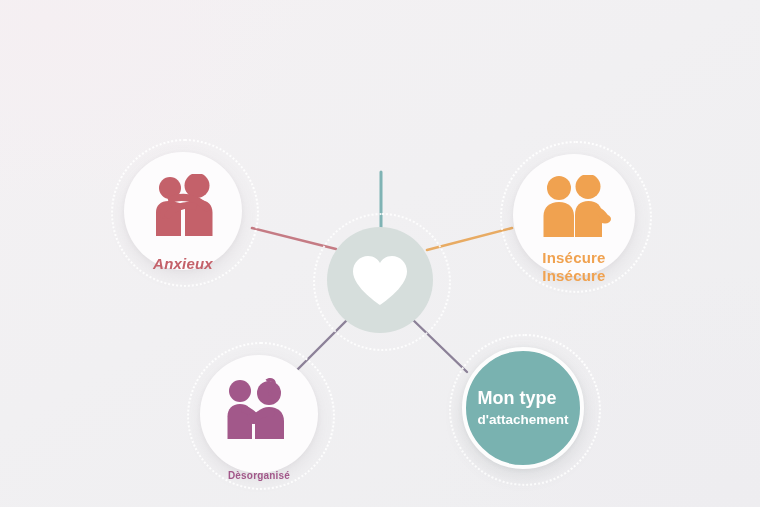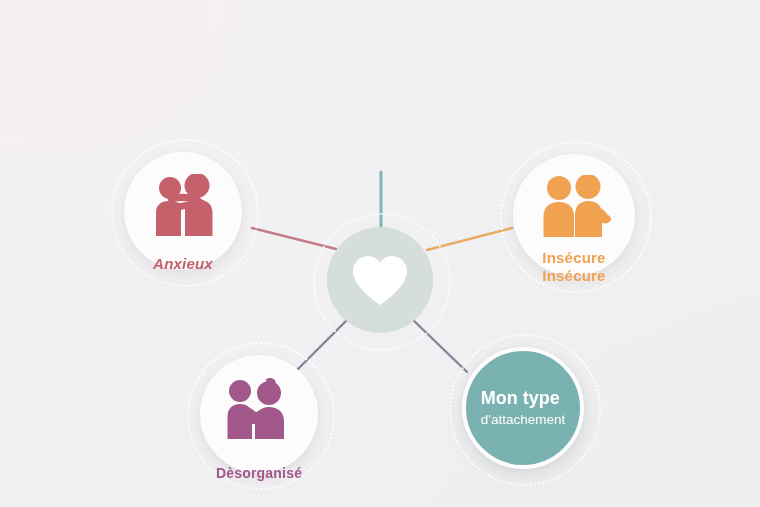--- a/index.html
+++ b/index.html
@@ -126,21 +126,21 @@
     line-height: 1.15;
   }
   #answer-line1 {
     display: block;
     font-size: 18px;
     font-weight: 700;
   }
   #answer-line2 {
     display: block;
     font-size: 13.5px;
-    font-weight: 400;
+    font-weight: 700;
     margin-top: 3px;
   }
 </style>
 </head>
 <body>
 
 <div id="stage">
 
   <svg id="wires" viewBox="0 0 760 507" width="760" height="507" aria-hidden="true">
     <line x1="381" y1="230" x2="381" y2="172" stroke="#7fb3b4" stroke-width="3" stroke-linecap="round"></line>
@@ -219,21 +219,21 @@
             <path d="M18 28 C10 28 5.5 33 5.5 40.5 L5.5 63 L30 63 L30 40 C30 32.5 25.5 28 18 28 Z"></path>
             <path d="M47 31 C38.5 31 33 36.5 33 45 L33 63 L62 63 L62 45 C62 36.5 56 31 47 31 Z"></path>
             <path d="M21 29 C27 30.5 32 33.8 35.5 38 C36.8 39.6 36.6 41.9 35 43.2 C33.4 44.4 31.1 44.2 29.9 42.6 C27.2 39.4 23.5 37 19 35.9 Z"></path>
             <path d="M33 37 C38 33.5 44 32.2 49.5 33.2 C51.6 33.6 53 35.6 52.6 37.7 C52.2 39.8 50.2 41.2 48.1 40.8 C44.6 40.2 40.8 41.2 37.6 43.6 Z"></path>
             <ellipse cx="31" cy="42.5" rx="6.5" ry="5.5"></ellipse>
             <path d="M43.5 3.8 C45.8 1.6 49.6 1.4 51.9 3.2 C54.4 5.2 54.5 8.7 52.3 10.6 C50.8 11.9 50 12.6 49.9 14.2 L46.6 14.2 C46.5 11.6 47.5 10.1 49.2 8.7 C50.3 7.8 50.3 6.4 49.4 5.7 C48.5 5 47.1 5.2 46.2 6.2 Z"></path>
             <circle cx="48.2" cy="17.6" r="1.9"></circle>
           </g>
         </svg>
       </span>
-      <span class="node-label" style="bottom:-8px; color:#a2588a; font-size:14px;">Dèsorganisé</span>
+      <span class="node-label" style="bottom:-8px; color:#a2588a; font-size:10px;">Dèsorganisé</span>
     </div>
   </div>
 
   <div id="answer-node" class="node">
     <div class="ring" style="left:-13px; top:-13px; width:148px; height:148px;"></div>
     <div id="answer-disc"></div>
     <div class="node-inner">
       <span id="answer-text">
         <span id="answer-line1">Mon type</span>
         <span id="answer-line2">d'attachement</span>

